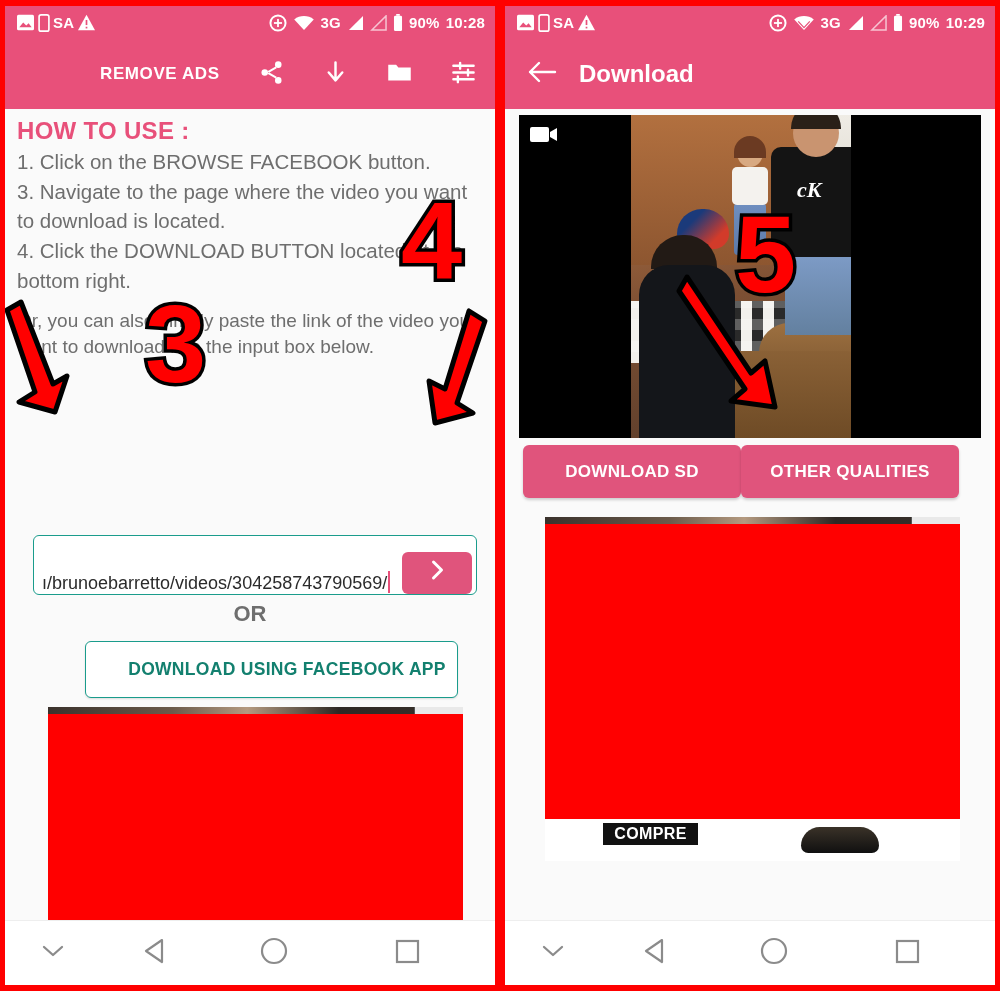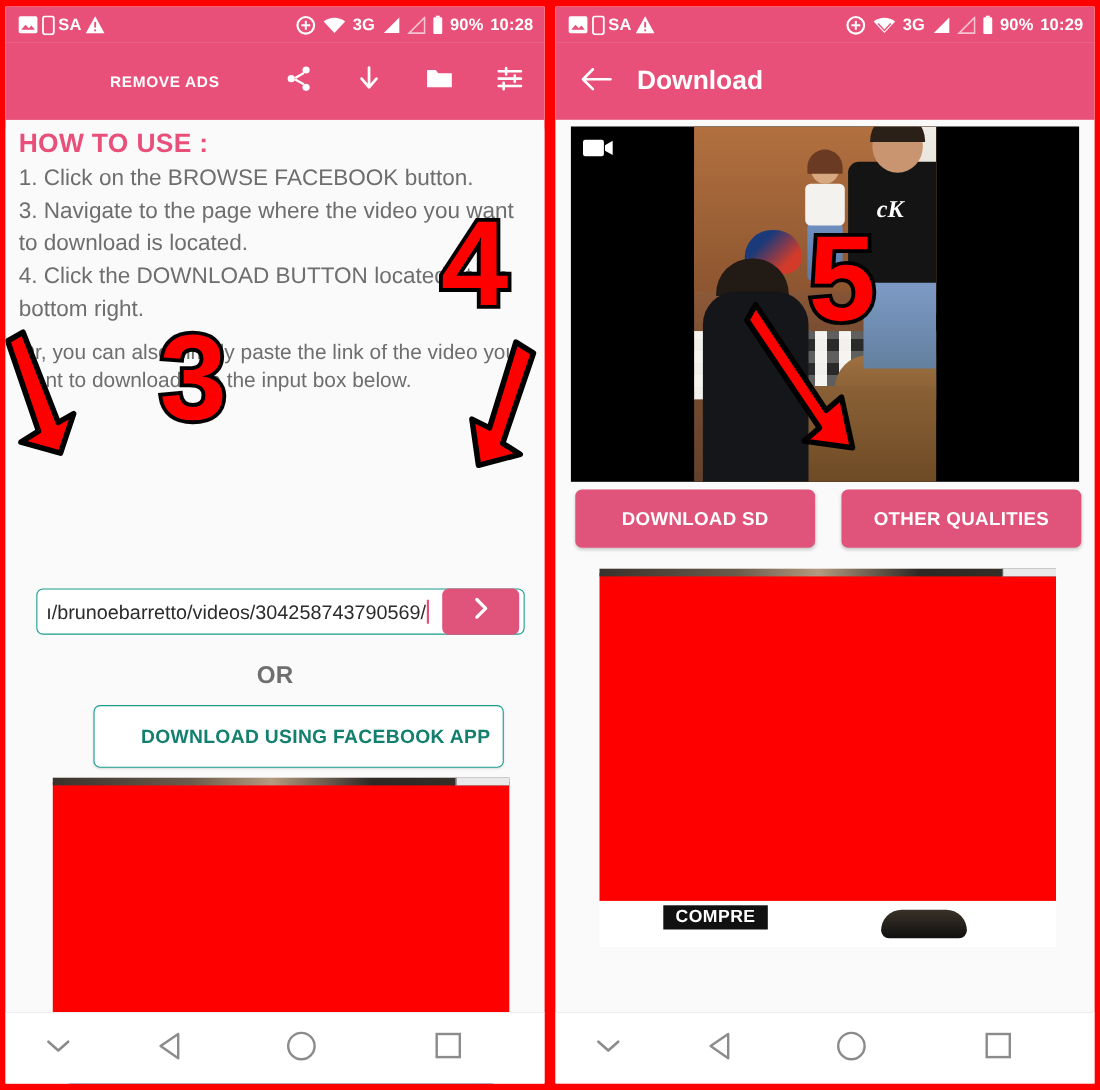--- a/index.html
+++ b/index.html
@@ -34,21 +34,21 @@
   .sb-right{display:flex;align-items:center;gap:6px;position:absolute;right:10px;}
   .sb-txt{font-size:15px;font-weight:bold;letter-spacing:.2px;}
   .sb-ico{display:inline-block;line-height:0;}
 
   
   .toolbar{
     height:70px;background:#e8507a;
     display:flex;align-items:center;color:#fff;
   }
   .removeads{
-    font-size:14px;font-weight:bold;letter-spacing:.6px;
+    font-size:17px;font-weight:bold;letter-spacing:.6px;
     margin-left:95px;white-space:nowrap;
   }
   .tb-icons{display:flex;align-items:center;gap:0;margin-left:auto;}
   .tb-btn{width:64px;display:flex;align-items:center;justify-content:center;}
   .toolbar2{
     height:70px;background:#e8507a;
     display:flex;align-items:center;color:#fff;gap:22px;padding-left:22px;
   }
   .tb-title{font-size:24px;font-weight:bold;}
 
@@ -61,23 +61,23 @@
   }
   .steps{
     color:#6e6e6e;font-size:20.5px;line-height:1.45;
     margin:0 12px 0 12px;
   }
   .steps p{margin:0;}
   .steps .or-note{margin-top:12px;font-size:19px;line-height:1.4;}
 
   
   .input-row{
-    position:absolute;left:28px;top:418px;width:444px;height:42px;
+    position:absolute;left:28px;top:418px;width:444px;height:60px;
     border:1.5px solid #1a9c8c;border-radius:6px;background:#fff;
-    box-sizing:border-box;display:flex;align-items:center;
+    box-sizing:border-box;display:flex;align-items:flex-end;
   }
   .url-text{
     flex:1;font-size:18px;color:#2b2b2b;padding-left:8px;
     white-space:nowrap;overflow:hidden;
   }
   .caret{display:inline-block;width:2px;height:22px;background:#e8507a;
     vertical-align:-4px;margin-left:1px;}
   .go-btn{
     width:70px;height:42px;margin-right:4px;background:#e0547c;
     border-radius:6px;display:flex;align-items:center;justify-content:center;
@@ -159,21 +159,21 @@
   .vi-ck{position:absolute;left:26px;top:62px;color:#fff;font-size:22px;
     font-family:"Liberation Serif",serif;font-style:italic;font-weight:bold;}
   .vi-m2-jeans{position:absolute;left:14px;top:140px;width:66px;height:80px;
     background:linear-gradient(180deg,#7d9bc6,#63809f);}
   .vi-rightwall{position:absolute;left:202px;top:0;width:38px;height:170px;
     background:linear-gradient(180deg,#efece5,#cfc9bd);}
   .vidcam-ico{position:absolute;left:10px;top:8px;}
 
   .dlrow{
     position:absolute;left:18px;top:336px;width:460px;
-    display:flex;justify-content:space-between;gap:20px;
+    display:flex;justify-content:flex-start;
   }
   .dl-btn{
     width:218px;height:53px;background:#e0547c;border-radius:6px;
     display:flex;align-items:center;justify-content:center;
     color:#fff;font-size:17px;font-weight:bold;letter-spacing:.3px;
     box-shadow:0 2px 3px rgba(0,0,0,.18);
   }
   .ad-right{
     position:absolute;left:40px;top:412px;width:415px;height:298px;
     background:#ff0000;

